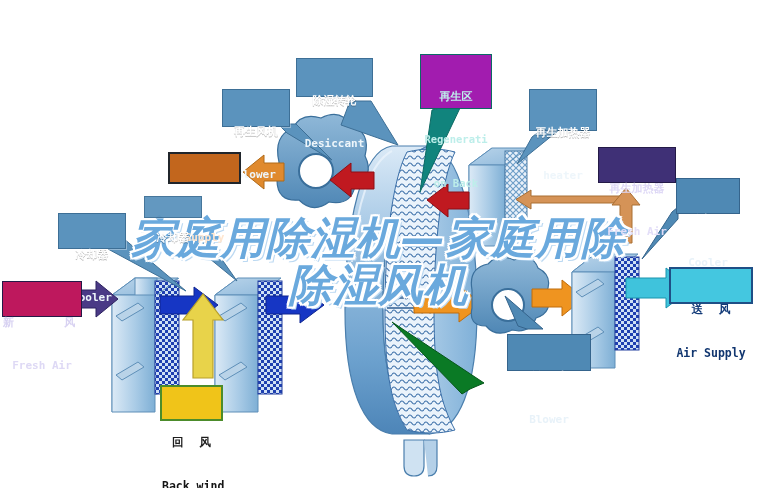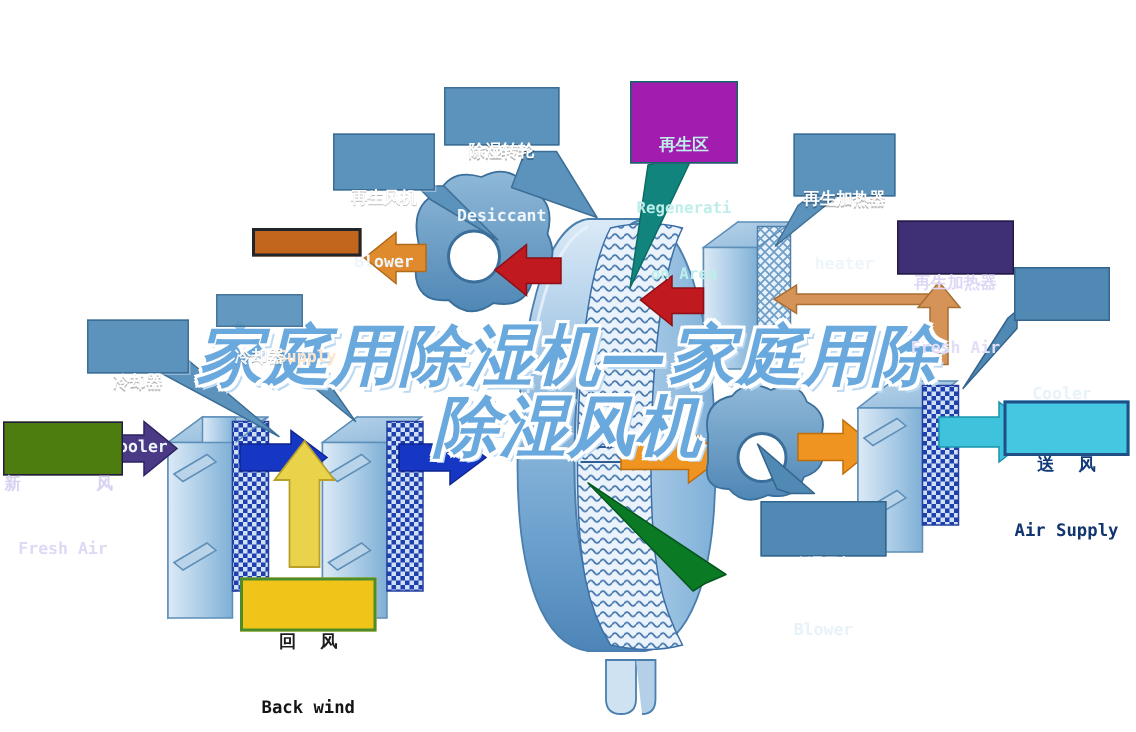--- a/index.html
+++ b/index.html
@@ -27,21 +27,21 @@
   .lbl.teal{background:#a21caf;border:1px solid #0c6a64;}
   .lbl.teal .cn{font-size:11px;color:#bff0ec;}
   .lbl.teal .en{font-size:10.5px;color:#bdeeea;}
 
   
   .lbl.orange{background:#c2661d;border:2px solid #20252b;}
   .lbl.orange .cn{font-size:11px;color:#ffffff;}
   .lbl.orange .en{font-size:11px;color:#ffe6cf;}
 
   
-  .lbl.purple{background:#4d7c0f;border:1px solid #241a47;}
+  .lbl.purple{background:#be185d;border:1px solid #241a47;}
   .lbl.purple .cn{font-size:11px;color:#d8d2f2;letter-spacing:7px;}
   .lbl.purple .en{font-size:11px;color:#ded9f5;}
 
   .lbl.purple2{background:#3f3076;border:1px solid #241a47;}
   .lbl.purple2 .cn{font-size:11px;color:#ded8f6;letter-spacing:0px;}
   .lbl.purple2 .en{font-size:11px;color:#e3def8;}
 
   
   .lbl.green{background:#0a7a25;border:1px solid #05561a;}
   .lbl.green .cn{font-size:11.5px;color:#9ff7b6;}
@@ -281,29 +281,29 @@
   </div>
 
   <div class="lbl steel" style="left:222px;top:89px;width:68px;height:38px;padding-top:3px;">
     <span class="cn">再生风机</span>
     <span class="en">Blower</span>
   </div>
 
   <div class="lbl teal" style="left:420px;top:54px;width:72px;height:55px;padding-top:3px;">
     <span class="cn">再生区</span>
     <span class="en">Regenerati</span>
-    <span class="en">on Area</span>
+    <span class="en">on Back</span>
   </div>
 
   <div class="lbl steel" style="left:529px;top:89px;width:68px;height:42px;padding-top:4px;">
     <span class="cn">再生加热器</span>
     <span class="en">heater</span>
   </div>
 
-  <div class="lbl orange" style="left:168px;top:152px;width:73px;height:19px;padding-top:2px;">
+  <div class="lbl orange" style="left:168px;top:152px;width:73px;height:32px;padding-top:2px;">
     <span class="cn">再生风出</span>
     <span class="en">Supply</span>
   </div>
 
   <div class="lbl purple2" style="left:598px;top:147px;width:78px;height:36px;padding-top:2px;">
     <span class="cn">再生加热器</span>
     <span class="en">Fresh Air</span>
   </div>
 
   <div class="lbl steel" style="left:58px;top:213px;width:68px;height:36px;padding-top:2px;">
@@ -318,21 +318,21 @@
   <div class="lbl steel2" style="left:676px;top:178px;width:64px;height:36px;padding-top:2px;">
     <span class="cn">冷却器</span>
     <span class="en">Cooler</span>
   </div>
 
   <div class="lbl purple" style="left:2px;top:281px;width:80px;height:36px;padding-top:2px;">
     <span class="cn">新    风</span>
     <span class="en">Fresh Air</span>
   </div>
 
-  <div class="lbl yellow" style="left:160px;top:385px;width:91px;height:36px;padding-top:2px;">
+  <div class="lbl yellow" style="left:160px;top:385px;width:63px;height:36px;padding-top:17px;">
     <span class="cn">回    风</span>
     <span class="en">Back wind</span>
   </div>
 
   <div class="lbl steel2" style="left:507px;top:334px;width:84px;height:37px;padding-top:3px;">
     <span class="cn">除湿风机</span>
     <span class="en">Blower</span>
   </div>
 
 

